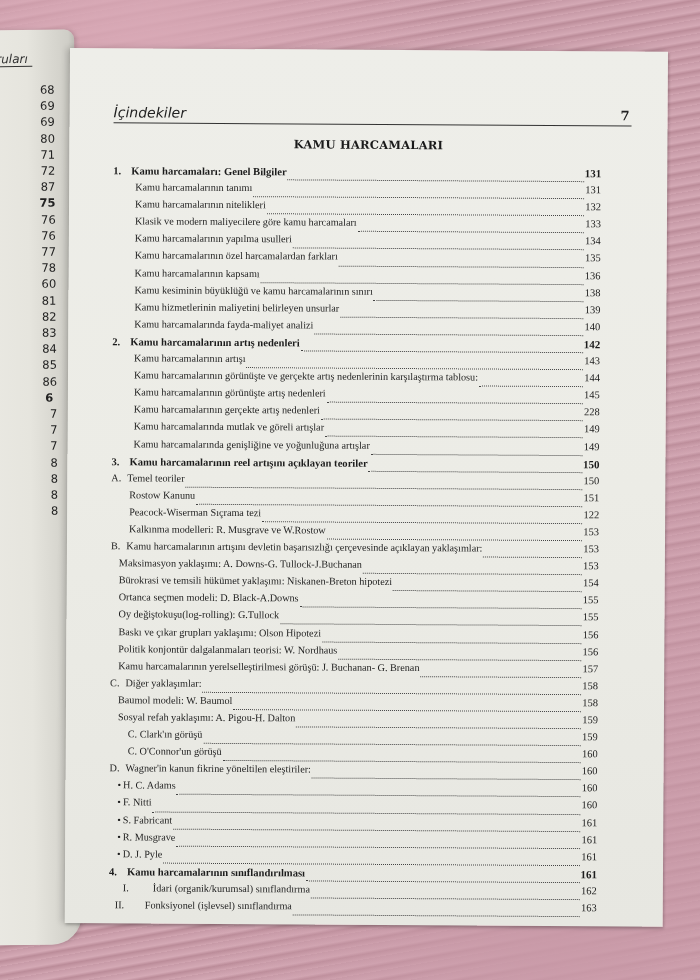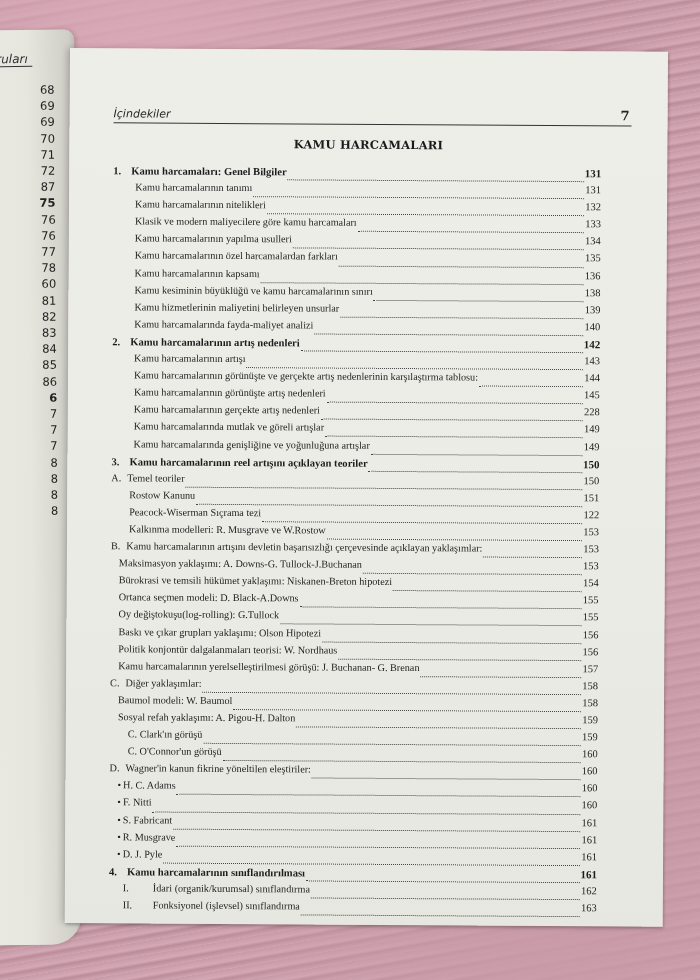--- a/index.html
+++ b/index.html
@@ -19,35 +19,35 @@
       box-shadow: 2px 0 4px rgba(0,0,0,0.15);
     }
     .left-header {
       position: absolute; left: 40px; top: 22px; font-family: "DejaVu Sans", sans-serif;
       font-style: italic; font-size: 12px; color: #333; border-bottom: 1px solid #333; padding-right: 4px;
     }
     .left-nums {
       position: absolute; right: 20px; top: 52px; text-align: right;
       font-family: "DejaVu Sans", sans-serif; font-size: 11.5px; color: #222; line-height: 16.2px;
     }
-    .left-nums div.b { font-weight: bold; }
+    .left-nums div.b { font-weight: bold; text-align: center; }
     .page {
       position: absolute; left: 70px; top: 48px; width: 598px; height: 875px;
       background: linear-gradient(180deg, #eeeee9 0%, #ececE6 50%, #e7e7e1 100%);
       box-shadow: -3px 0 6px rgba(0,0,0,0.18), 1px 2px 3px rgba(0,0,0,0.2);
       transform: rotate(0.35deg);
       transform-origin: top left;
     }
     .page-header {
       position: absolute; left: 44px; right: 36px; top: 56px; height: 18px;
       border-bottom: 1.5px solid #333;
     }
     .page-header .running {
       position: absolute; left: 0; bottom: 2px; font-family: "DejaVu Sans", sans-serif;
-      font-style: italic; font-size: 11px; color: #222; text-align: center;
+      font-style: italic; font-size: 14px; color: #222; text-align: center;
     }
     .page-header .pnum {
       position: absolute; right: 2px; bottom: 2px; font-size: 13px; color: #222; font-weight: bold;
     }
     .title {
       position: absolute; left: 0; right: 0; top: 88px; text-align: center;
       font-weight: bold; font-size: 11.5px; color: #1a1a1a; letter-spacing: 0.2px;
     }
     .toc {
       position: absolute; left: 44px; width: 488px; top: 116px;
@@ -73,21 +73,21 @@
   </style>
 </head>
 <body>
 
 <div class="left-page">
   <div class="left-header">ruları</div>
   <div class="left-nums" id="left-nums">
       <div>68</div>
       <div>69</div>
       <div>69</div>
-      <div>70</div>
+      <div>80</div>
       <div>71</div>
       <div>72</div>
       <div>87</div>
       <div class="b">75</div>
       <div>76</div>
       <div>76</div>
       <div>77</div>
       <div>78</div>
       <div>60</div>
       <div>81</div>
@@ -332,19 +332,19 @@
         <span class="dots"></span>
         <span class="pg">161</span>
       </div>
       <div class="row">
         <span class="num" style="width: 24px; margin-left: 14px; display: inline-block;">I.</span>
         <span class="lbl">İdari (organik/kurumsal) sınıflandırma</span>
         <span class="dots"></span>
         <span class="pg">162</span>
       </div>
       <div class="row">
-        <span class="num" style="width: 24px; margin-left: 14px; display: inline-block;">II.</span>
+        <span class="num" style="width: 24px; margin-left: 6px; display: inline-block;">II.</span>
         <span class="lbl">Fonksiyonel (işlevsel) sınıflandırma</span>
         <span class="dots"></span>
         <span class="pg">163</span>
       </div>
     </div>
 </div>
 
 </body></html>

